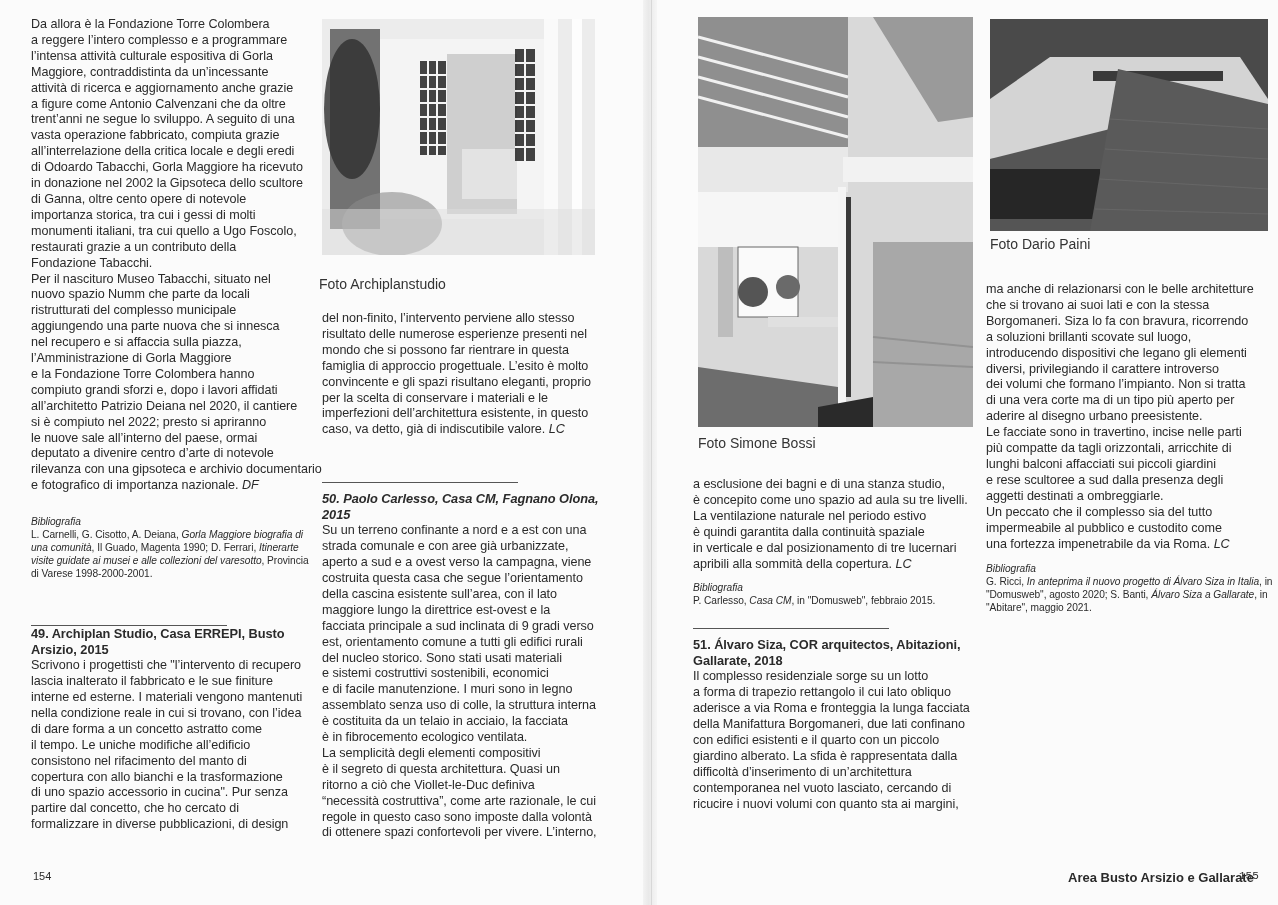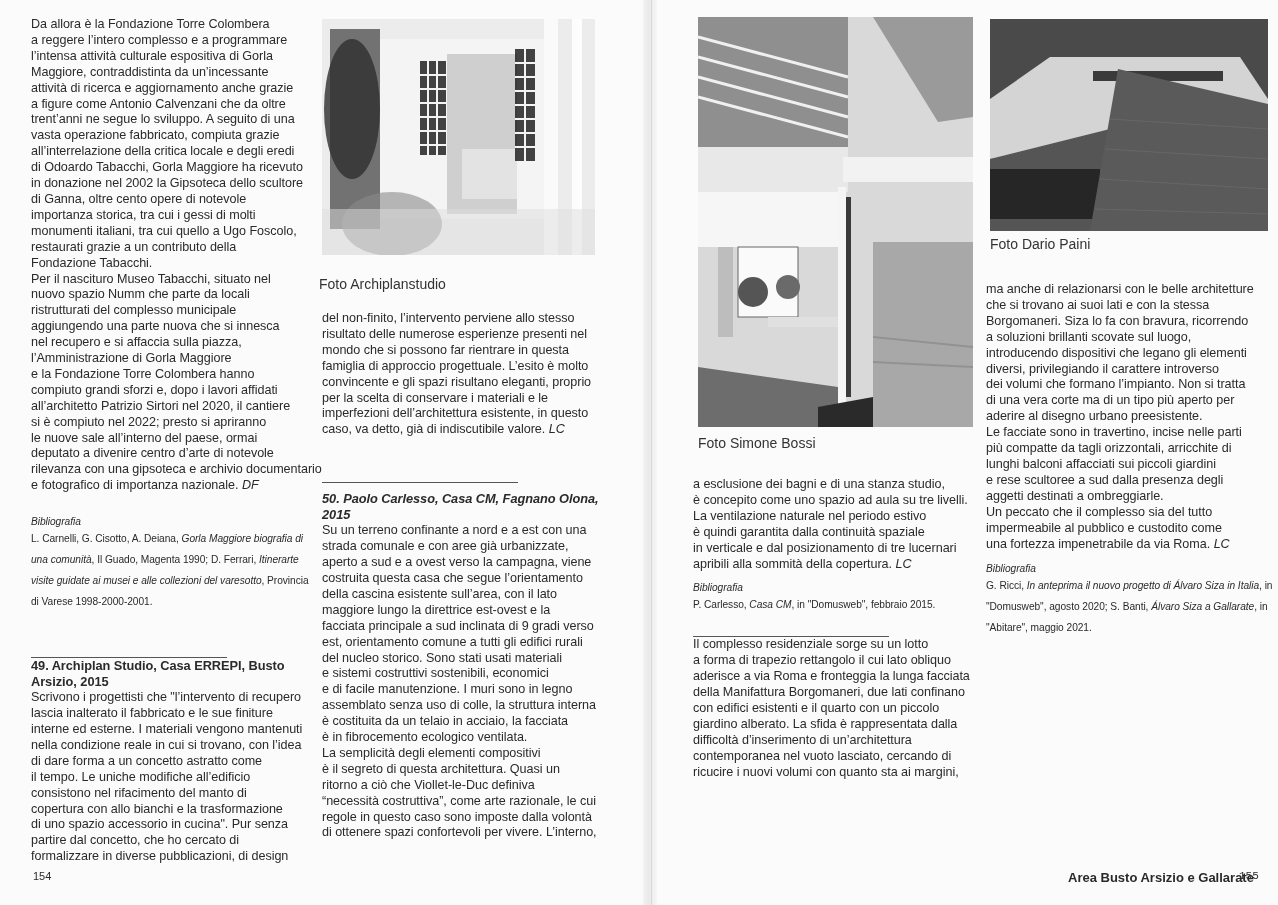--- a/index.html
+++ b/index.html
@@ -5,21 +5,21 @@
   html, body { margin:0; padding:0; }
   body { width:1278px; height:905px; background:#fbfbfb; position:relative; overflow:hidden;
          font-family:"Liberation Sans", sans-serif; color:#2a2a2a; }
   .gutter { position:absolute; left:643px; top:0; width:14px; height:905px;
             background:linear-gradient(to right,#f3f3f3,#e9e9e9 40%,#f6f6f6); }
   .gutter-line { position:absolute; left:651px; top:0; width:1px; height:905px; background:#d8d8d8; }
   .col { position:absolute; font-size:12.6px; line-height:15.9px; letter-spacing:-0.05px; }
   .body-line { display:block; white-space:nowrap; }
   .sig { font-style:italic; }
   .biblio-title { font-style:italic; font-size:10.2px; line-height:13px; }
-  .biblio { font-size:10.2px; line-height:21px; }
+  .biblio { font-size:10.2px; line-height:13px; }
   .biblio i { font-style:italic; }
   .rule { height:1px; background:#555; width:196px; }
   .heading { font-weight:bold; font-size:12.8px; line-height:16px; }
   .caption { position:absolute; font-size:14px; color:#333; }
   .photo { position:absolute; overflow:hidden; }
   .folio { position:absolute; font-size:11px; top:870px; }
   .running { position:absolute; top:870px; font-size:13px; font-weight:bold; }
 </style>
 </head>
 <body>
@@ -46,21 +46,21 @@
       <span class="body-line">restaurati grazie a un contributo della</span>
       <span class="body-line">Fondazione Tabacchi.</span>
       <span class="body-line">Per il nascituro Museo Tabacchi, situato nel</span>
       <span class="body-line">nuovo spazio Numm che parte da locali</span>
       <span class="body-line">ristrutturati del complesso municipale</span>
       <span class="body-line">aggiungendo una parte nuova che si innesca</span>
       <span class="body-line">nel recupero e si affaccia sulla piazza,</span>
       <span class="body-line">l’Amministrazione di Gorla Maggiore</span>
       <span class="body-line">e la Fondazione Torre Colombera hanno</span>
       <span class="body-line">compiuto grandi sforzi e, dopo i lavori affidati</span>
-      <span class="body-line">all’architetto Patrizio Sirtori nel 2020, il cantiere</span>
+      <span class="body-line">all’architetto Patrizio Deiana nel 2020, il cantiere</span>
       <span class="body-line">si è compiuto nel 2022; presto si apriranno</span>
       <span class="body-line">le nuove sale all’interno del paese, ormai</span>
       <span class="body-line">deputato a divenire centro d’arte di notevole</span>
       <span class="body-line">rilevanza con una gipsoteca e archivio documentario</span>
       <span class="body-line"><span>e fotografico di importanza nazionale.</span> <span class="sig">DF</span></span>
     </div>
   <div style="margin-top:21px;">
     <div class="biblio-title">Bibliografia</div>
     <div class="biblio" style="width:278px;">
       <span>L. Carnelli, G. Cisotto, A. Deiana, </span><i>Gorla Maggiore biografia di una comunità</i><span>, Il Guado, Magenta 1990; D. Ferrari, </span><i>Itinerarte visite guidate ai musei e alle collezioni del varesotto</i><span>, Provincia di Varese 1998-2000-2001.</span>
@@ -207,20 +207,24 @@
       <span class="body-line">in verticale e dal posizionamento di tre lucernari</span>
       <span class="body-line"><span>apribili alla sommità della copertura.</span> <span class="sig">LC</span></span>
     </div>
   <div style="margin-top:9px;">
     <div class="biblio-title">Bibliografia</div>
     <div class="biblio">
       <span>P. Carlesso, </span><i>Casa CM</i><span>, in "Domusweb", febbraio 2015.</span>
     </div>
   </div>
   <div class="rule" style="margin-top:21px;"></div>
+  <div class="heading" style="margin-top:8px;">
+    <span class="body-line">51. Álvaro Siza, COR arquitectos, Abitazioni,</span>
+    <span class="body-line">Gallarate, 2018</span>
+  </div>
   <div id="col3-e51">
       <span class="body-line">Il complesso residenziale sorge su un lotto</span>
       <span class="body-line">a forma di trapezio rettangolo il cui lato obliquo</span>
       <span class="body-line">aderisce a via Roma e fronteggia la lunga facciata</span>
       <span class="body-line">della Manifattura Borgomaneri, due lati confinano</span>
       <span class="body-line">con edifici esistenti e il quarto con un piccolo</span>
       <span class="body-line">giardino alberato. La sfida è rappresentata dalla</span>
       <span class="body-line">difficoltà d’inserimento di un’architettura</span>
       <span class="body-line">contemporanea nel vuoto lasciato, cercando di</span>
       <span class="body-line">ricucire i nuovi volumi con quanto sta ai margini,</span>

